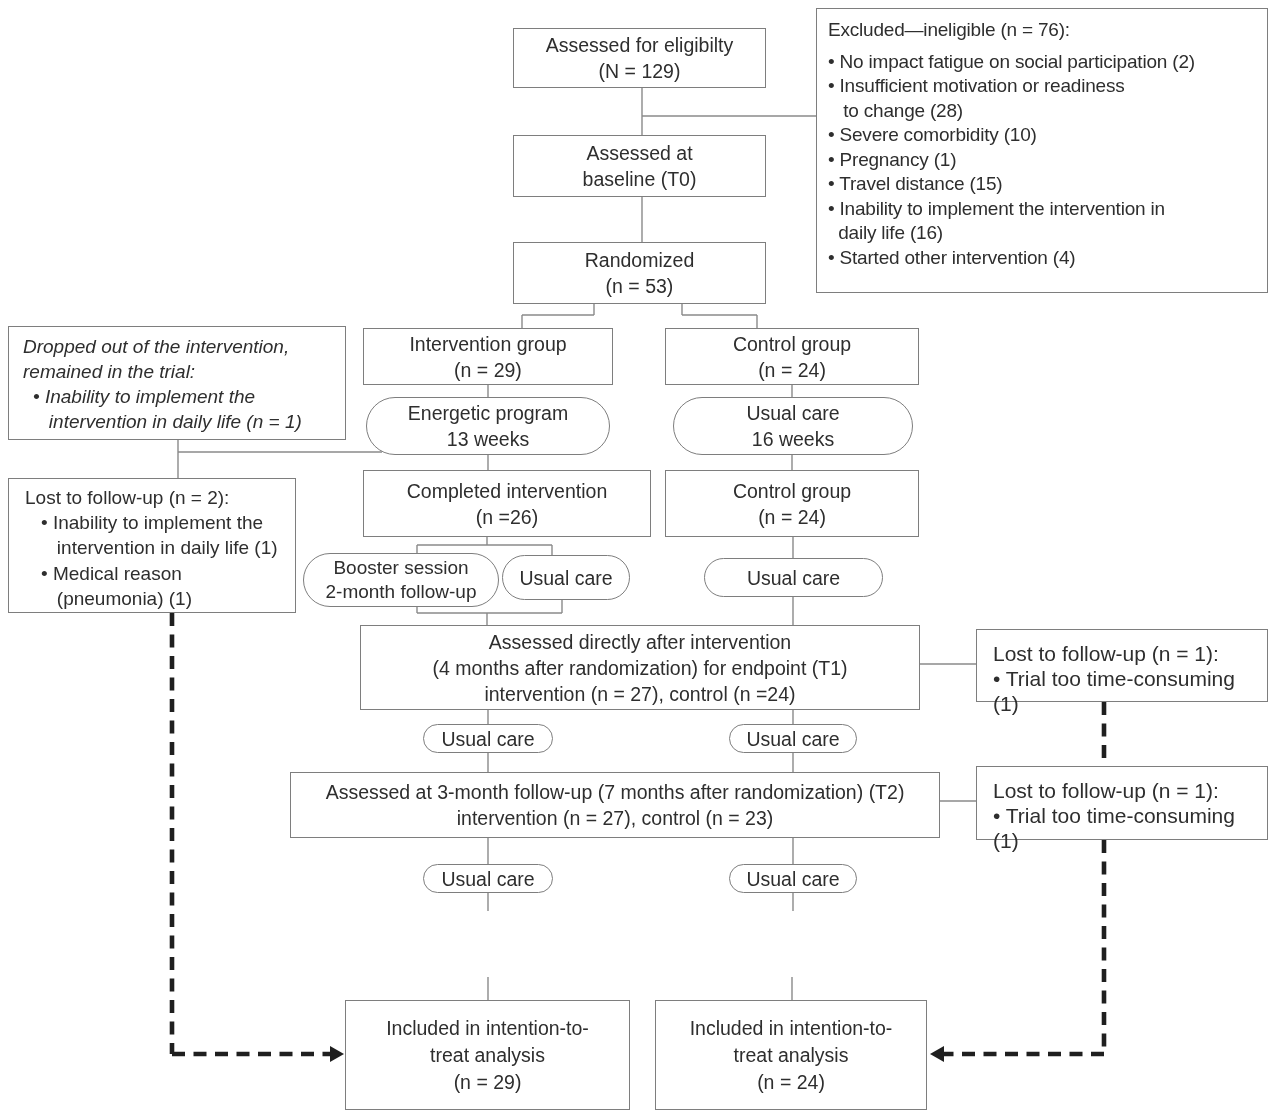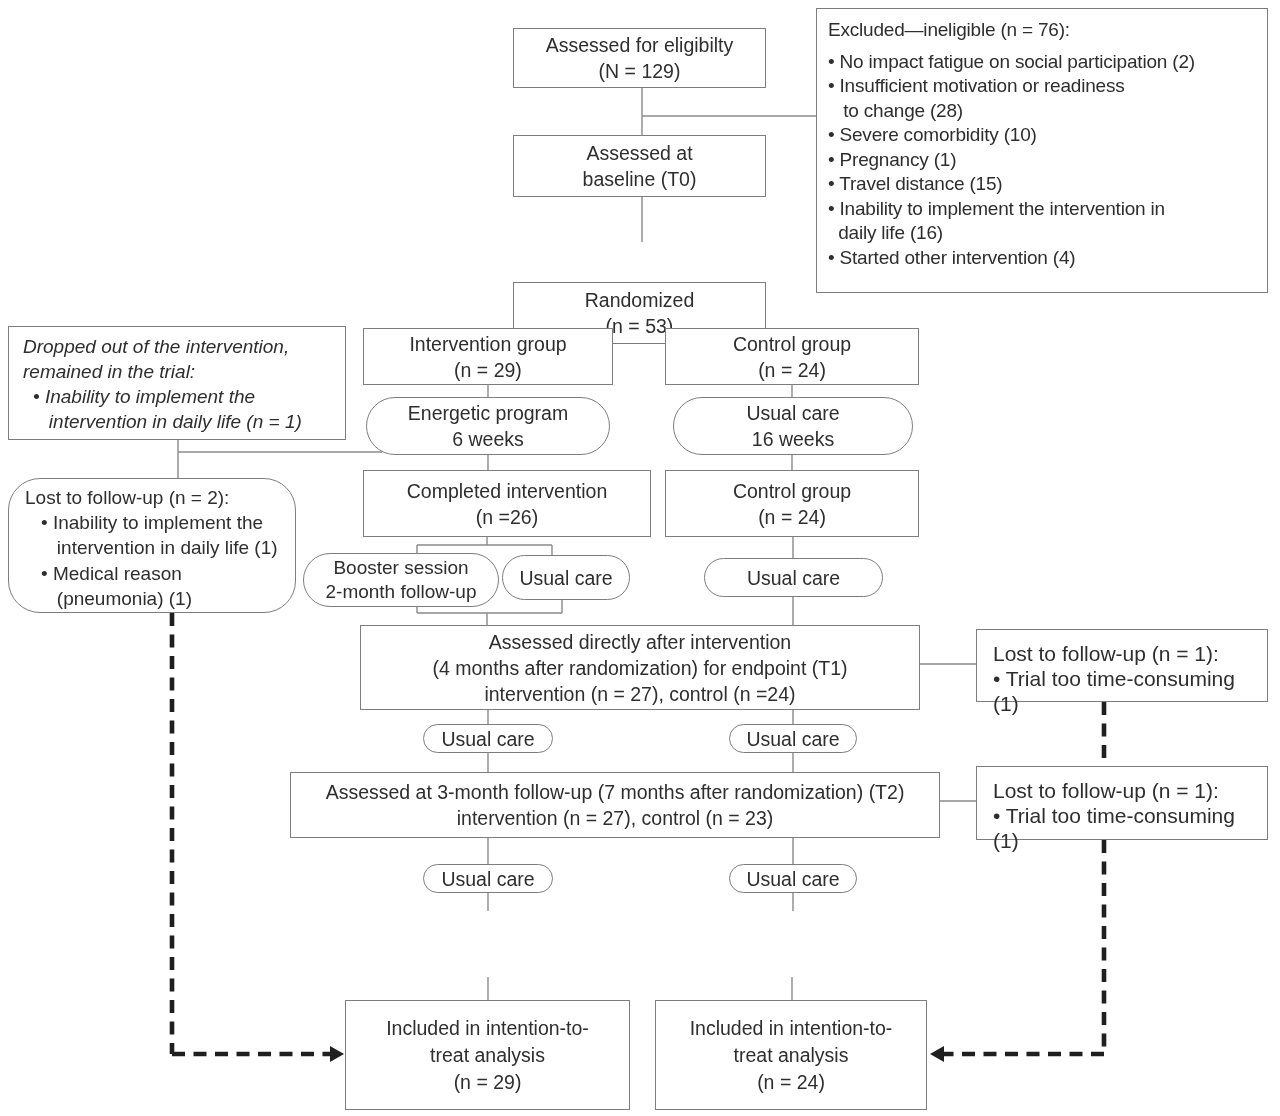--- a/index.html
+++ b/index.html
@@ -16,21 +16,21 @@
   .center {
     display:flex; align-items:center; justify-content:center;
     text-align:center; white-space:pre-line;
   }
   .stadium { border-radius:999px; }
   .bx-title, .bx-item { white-space:pre-wrap; }
   .excluded { padding:9px 3px 0 11px; font-size:19px; line-height:24.5px; letter-spacing:-0.2px; }
   .excluded .bx-title { margin-bottom:7px; }
   .dropped { padding:7px 2px 0 14px; font-size:19px; line-height:25px; }
   .dropped .bx-item { margin-left:10px; }
-  .lost2 { padding:6px 2px 0 16px; font-size:19px; line-height:25.2px;border-radius:32px; }
+  .lost2 { padding:6px 2px 0 16px; font-size:19px; line-height:25.2px; }
   .lost2 .bx-item { margin-left:16px; }
   .lostr { padding:11px 2px 0 16px; font-size:21px; line-height:25px; }
   .small-line { line-height:24px; }
 </style>
 </head>
 <body>
 
 <div id="diagram">
 
   <svg id="connectors" width="1280" height="1116" viewBox="0 0 1280 1116">
@@ -77,38 +77,38 @@
     <div class="bx-item">• Pregnancy (1)</div>
     <div class="bx-item">• Travel distance (15)</div>
     <div class="bx-item">• Inability to implement the intervention in
   daily life (16)</div>
     <div class="bx-item">• Started other intervention (4)</div>
   </div>
 
   <div class="box center" style="left:513px; top:135px; width:253px; height:62px;">Assessed at
 baseline (T0)</div>
 
-  <div class="box center" style="left:513px; top:242px; width:253px; height:62px;margin-top:40px;">Randomized
+  <div class="box center" style="left:513px; top:242px; width:253px; height:62px;">Randomized
 (n = 53)</div>
 
   <div class="box dropped" style="left:8px; top:326px; width:338px; height:114px;font-style:italic;">
     <div class="bx-title">Dropped out of the intervention,
 remained in the trial:</div>
     <div class="bx-item">• Inability to implement the
    intervention in daily life (n = 1)</div>
   </div>
 
   <div class="box center" style="left:363px; top:328px; width:250px; height:57px;">Intervention group
 (n = 29)</div>
 
   <div class="box center" style="left:665px; top:328px; width:254px; height:57px;">Control group
 (n = 24)</div>
 
   <div class="box center stadium" style="left:366px; top:397px; width:244px; height:58px;">Energetic program
-6 weeks</div>
+13 weeks</div>
 
   <div class="box center stadium" style="left:673px; top:397px; width:240px; height:58px;">Usual care
 16 weeks</div>
 
   <div class="box lost2" style="left:8px; top:478px; width:288px; height:135px;">
     <div class="bx-title">Lost to follow-up (n = 2):</div>
     <div class="bx-item">• Inability to implement the
    intervention in daily life (1)</div>
     <div class="bx-item">• Medical reason
    (pneumonia) (1)</div>

